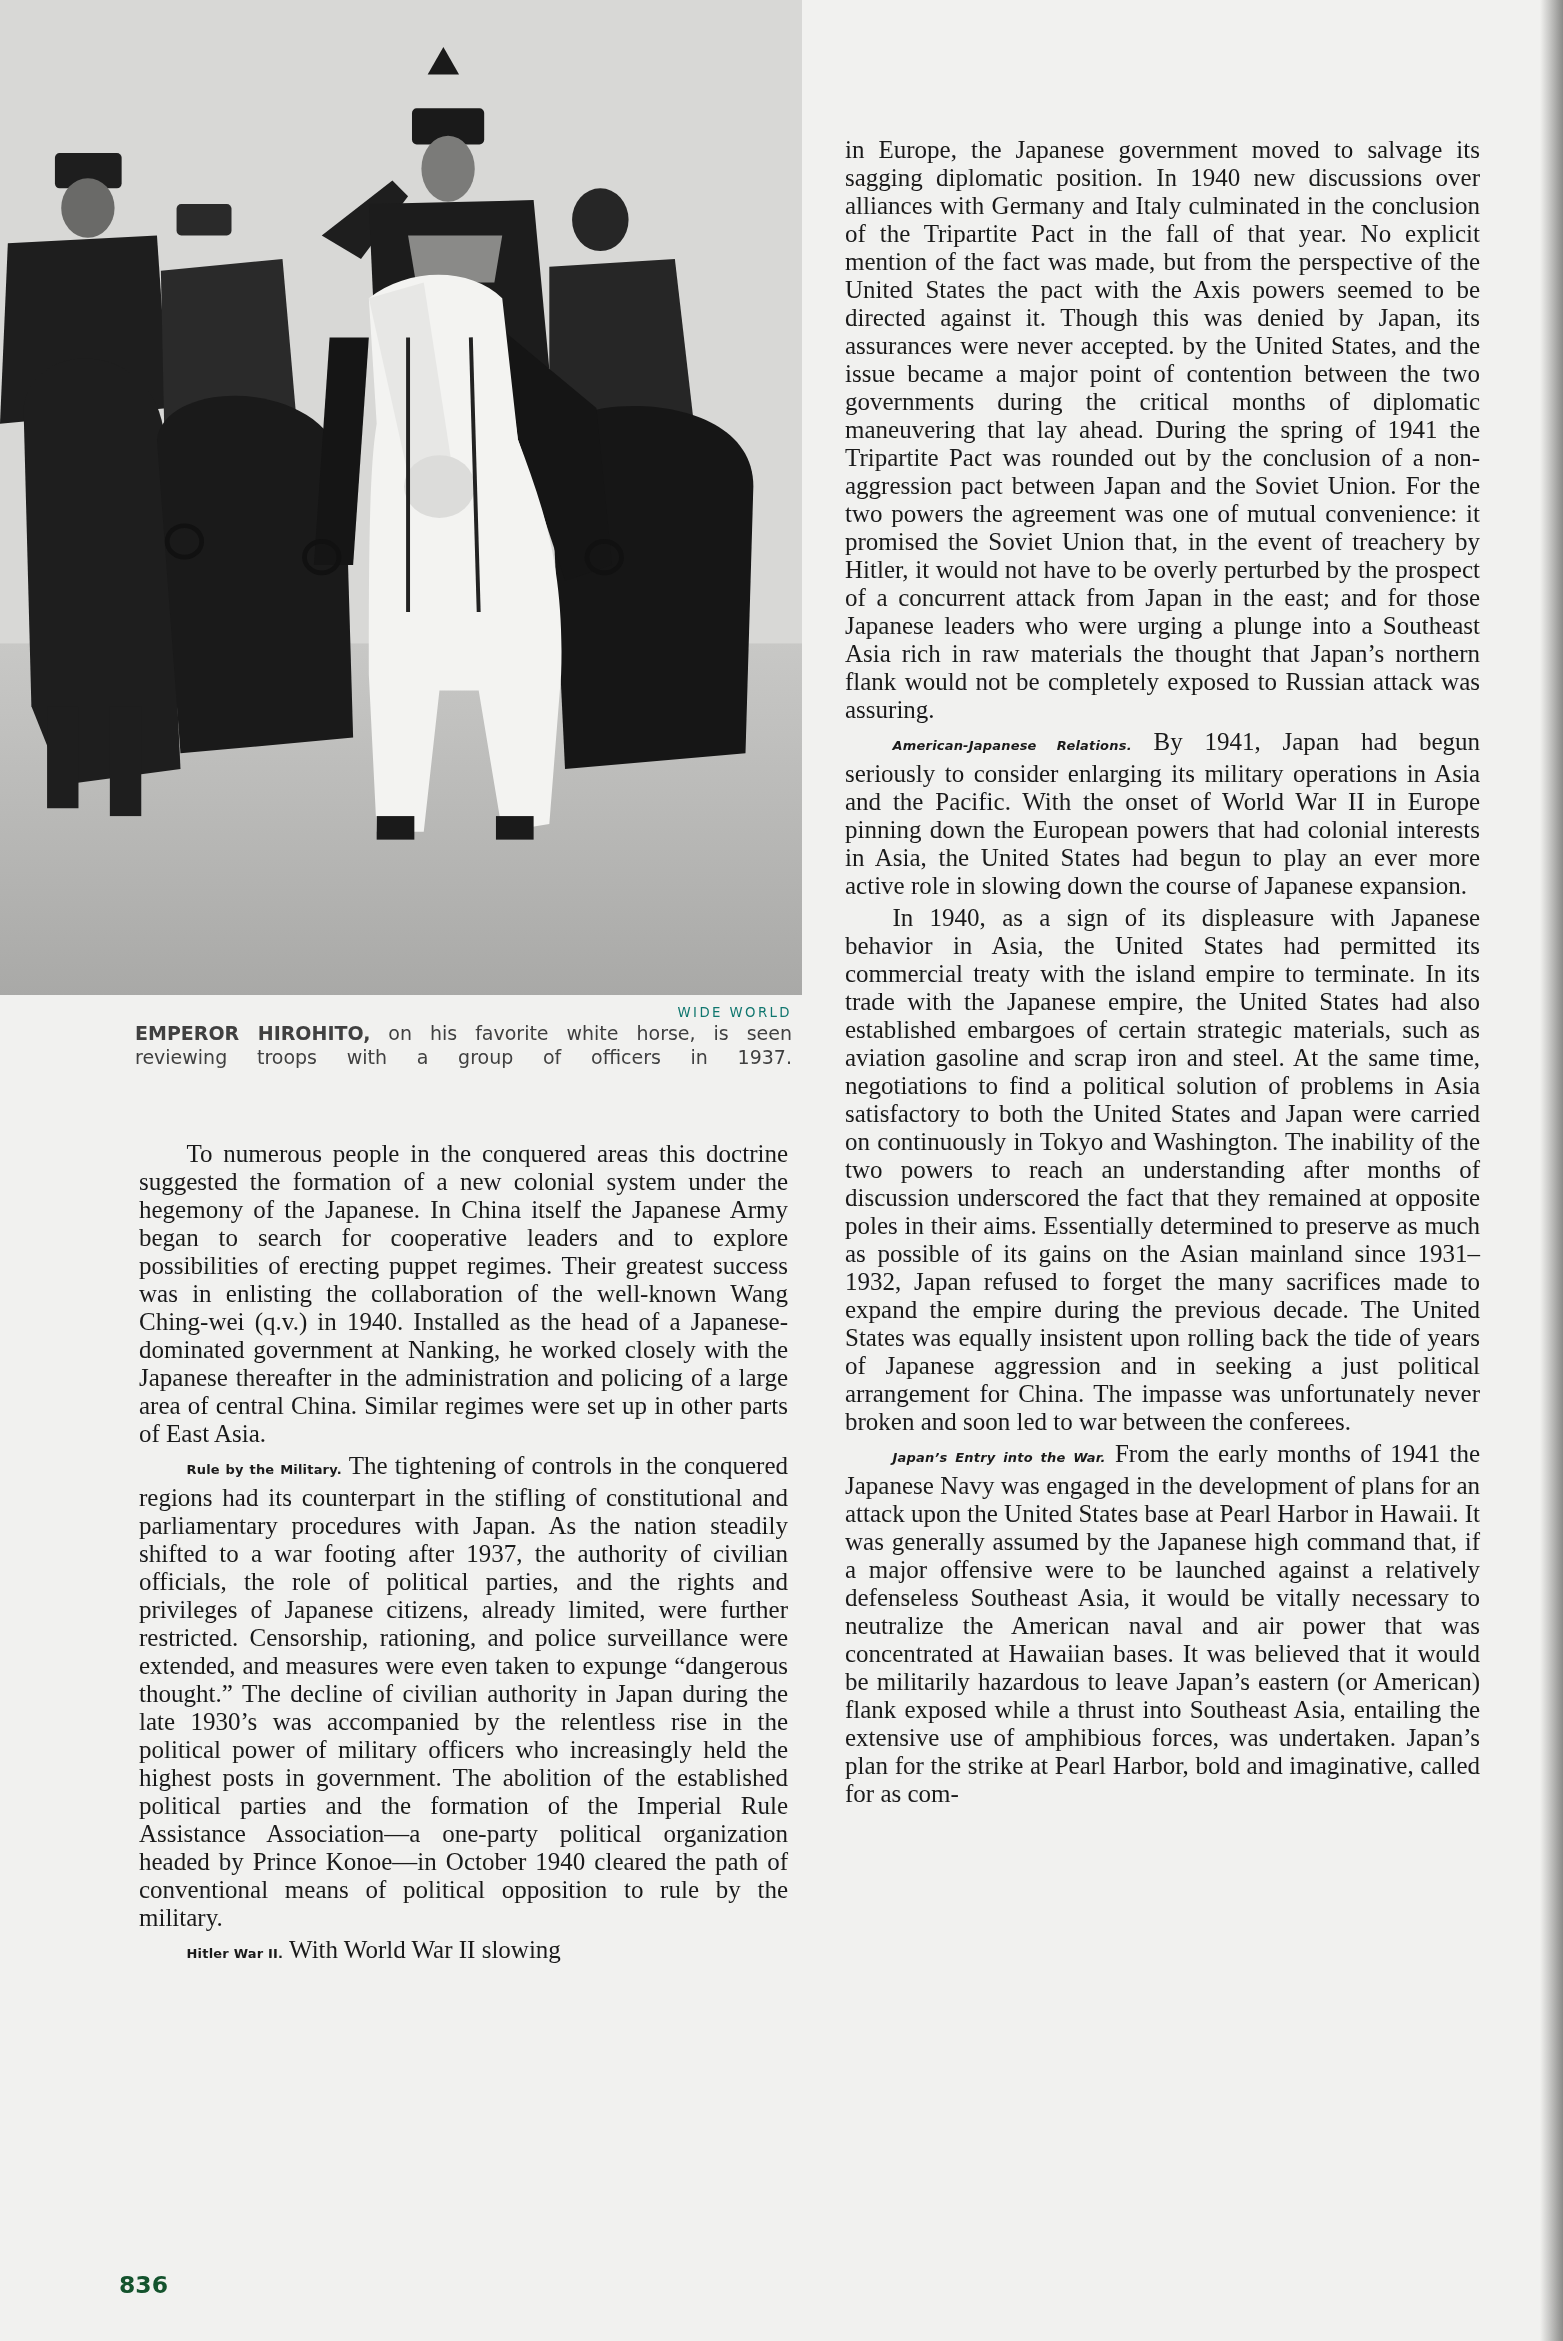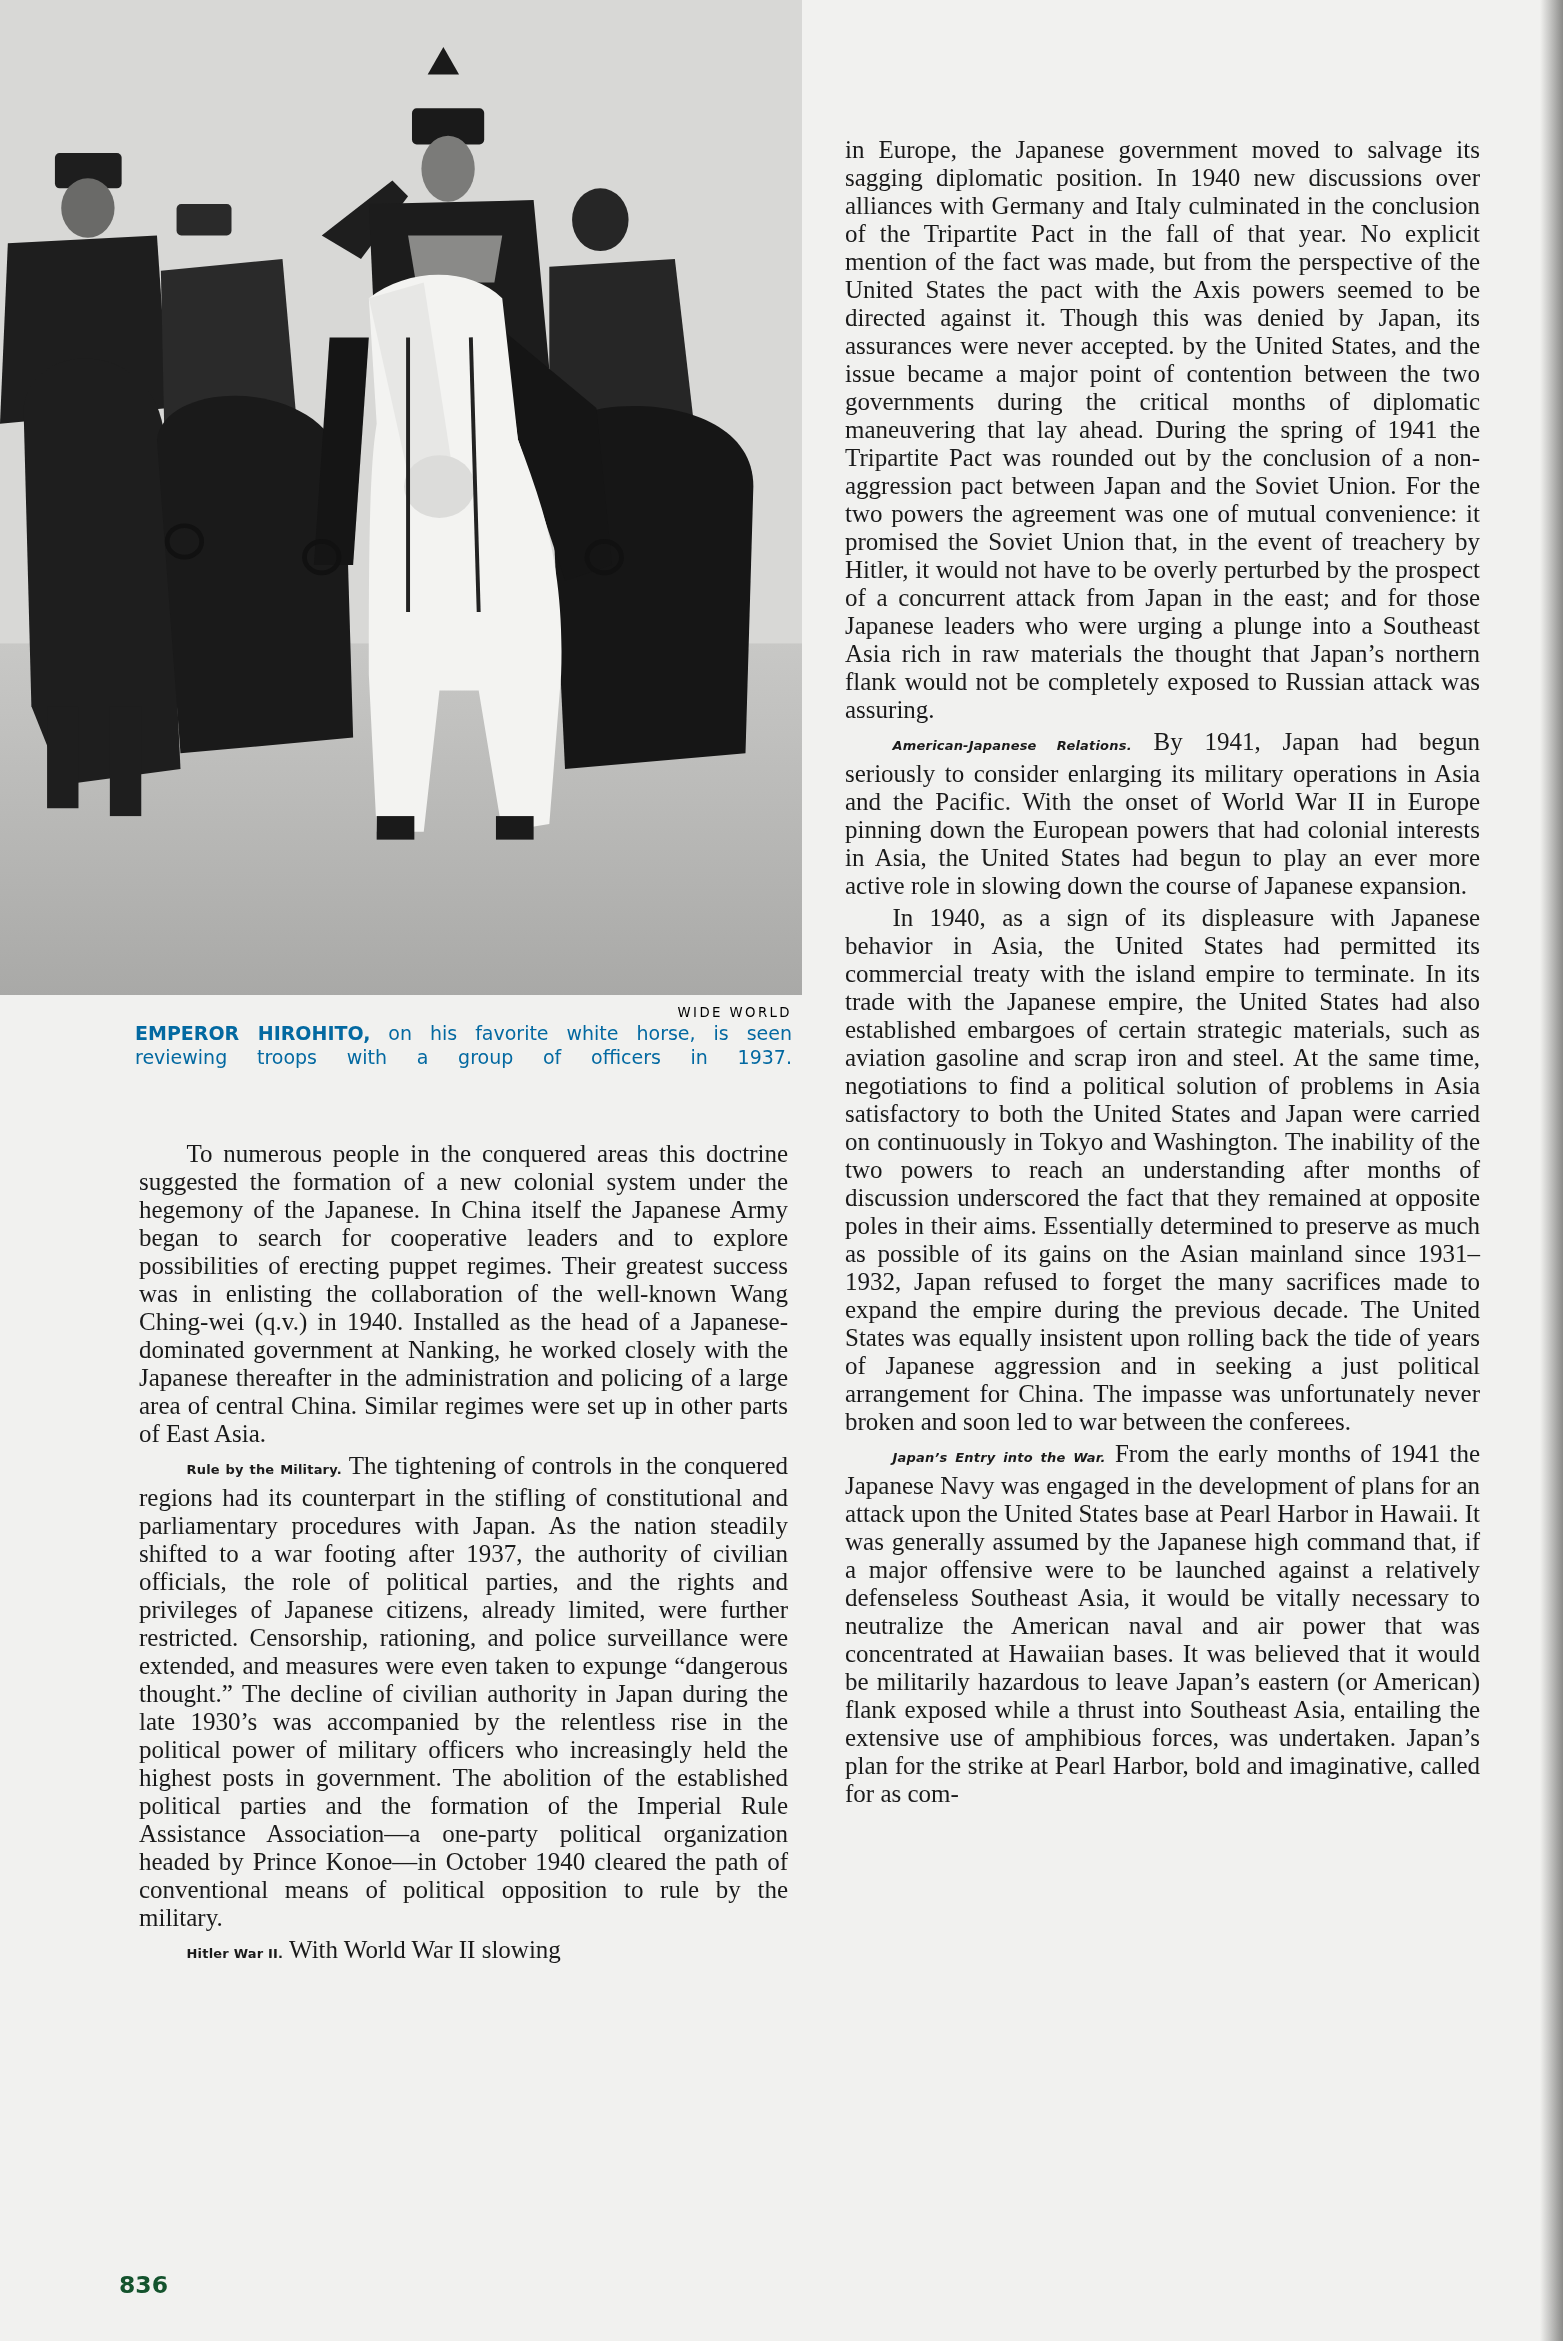--- a/index.html
+++ b/index.html
@@ -15,26 +15,26 @@
   
   .photo {
     position: absolute; left: 0; top: 0; width: 802px; height: 995px;
     overflow: hidden;
     background: radial-gradient(ellipse at 50% 20%, #e4e4e2 0%, #cfcfcd 45%, #bdbdbb 100%);
   }
   .photo svg { width: 100%; height: 100%; display: block; }
   .credit {
     position: absolute; right: 0; top: 1005px; left: 0; width: 792px; text-align: right;
     font-family: "DejaVu Sans", sans-serif; font-size: 13.3px; letter-spacing: 2.4px;
-    color: #000000;
+    color: #0f766e;
   }
   .caption {
     position: absolute; left: 135px; top: 1021px; width: 657px;
     font-family: "DejaVu Sans", sans-serif; font-size: 19px; line-height: 24px;
-    font-weight: bold; color: #0369a1; text-align: justify; text-align-last: justify;
+    font-weight: bold; color: #404040; text-align: justify; text-align-last: justify;
   }
   .caption .lead { font-weight: bold; }
   .caption .rest { font-weight: normal; }
   
   .col {
     position: absolute;
     font-family: "Liberation Serif", "DejaVu Serif", serif;
     font-size: 25px; line-height: 28px; color: #1a1a1a;
     text-align: justify; hyphens: manual;
   }

